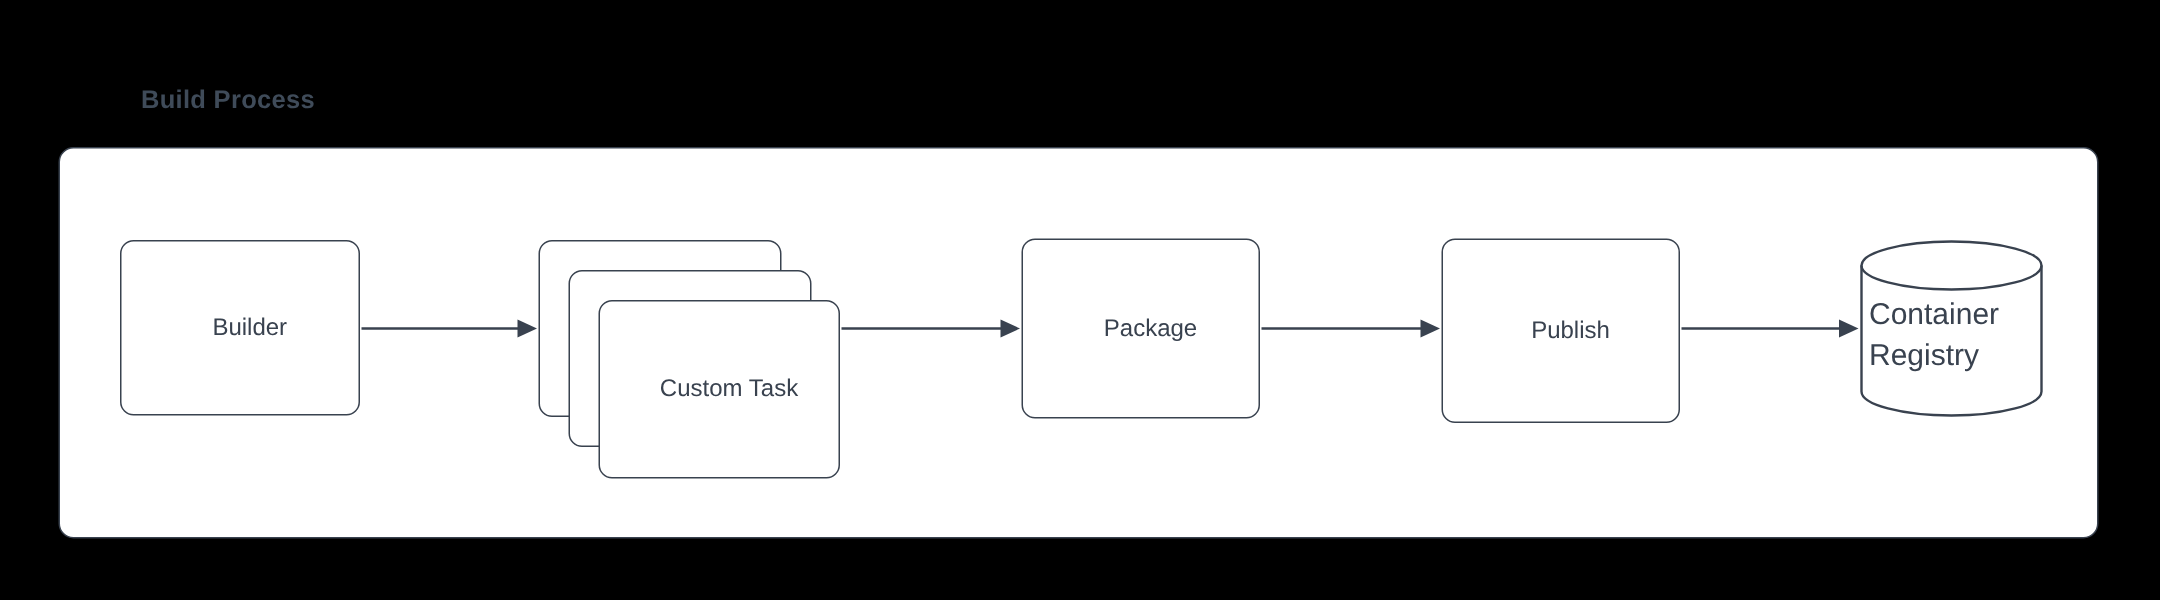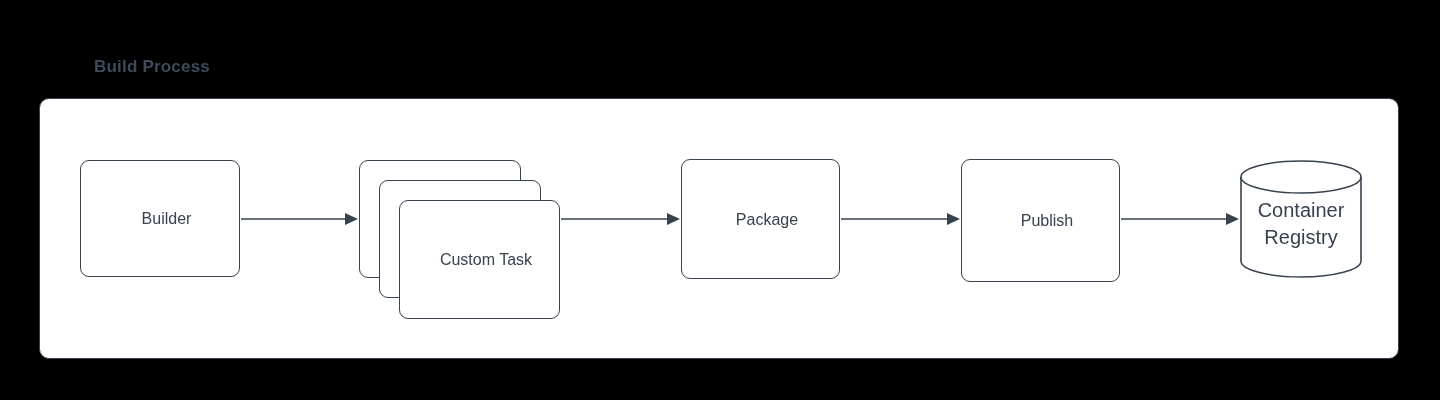--- a/index.html
+++ b/index.html
@@ -87,21 +87,20 @@
   .node-cylinder svg { position: absolute; left: 0; top: 0; }
   .cylinder-label {
     position: absolute;
     left: 50%;
     top: 54%;
     transform: translate(-50%, -50%);
     width: 110px;
     font-size: 20px;
     line-height: 27px;
     color: var(--text);
-    text-align: center;
     white-space: normal;
   }
 </style>
 </head>
 <body>
 
 <div class="canvas">
 
   <div class="diagram-title">Build Process</div>
 

